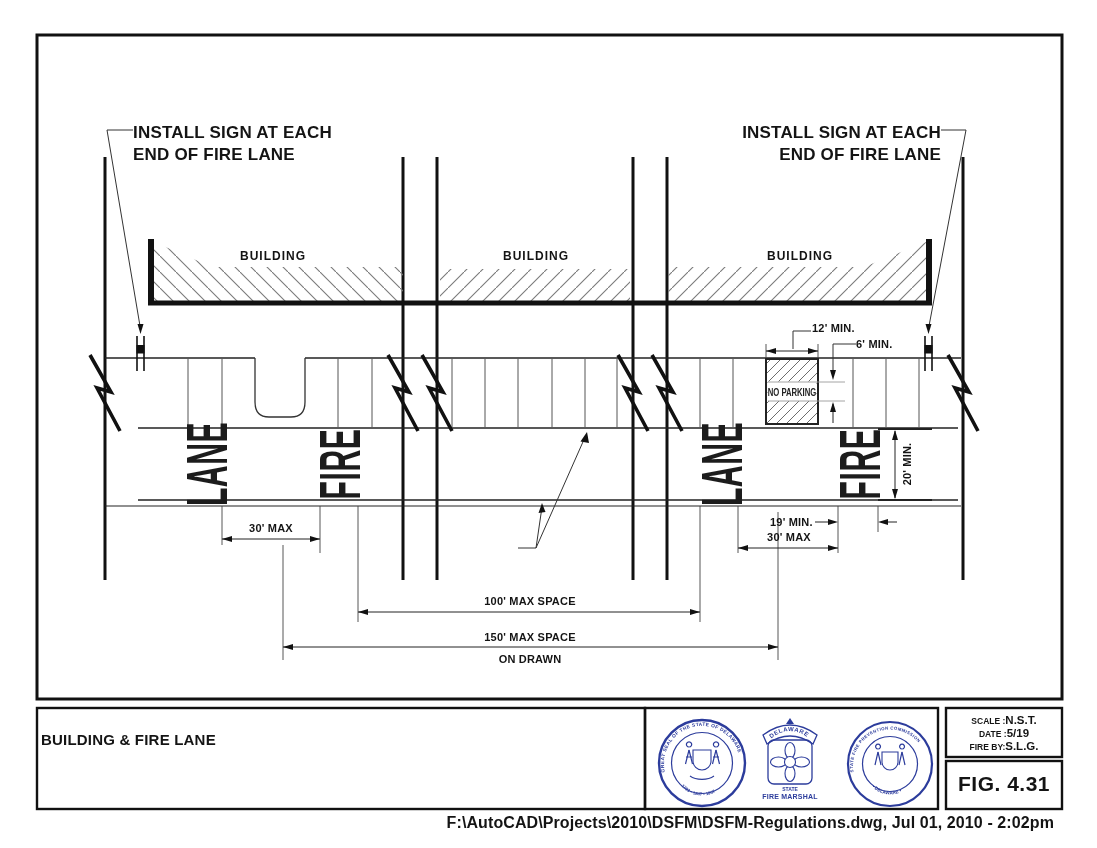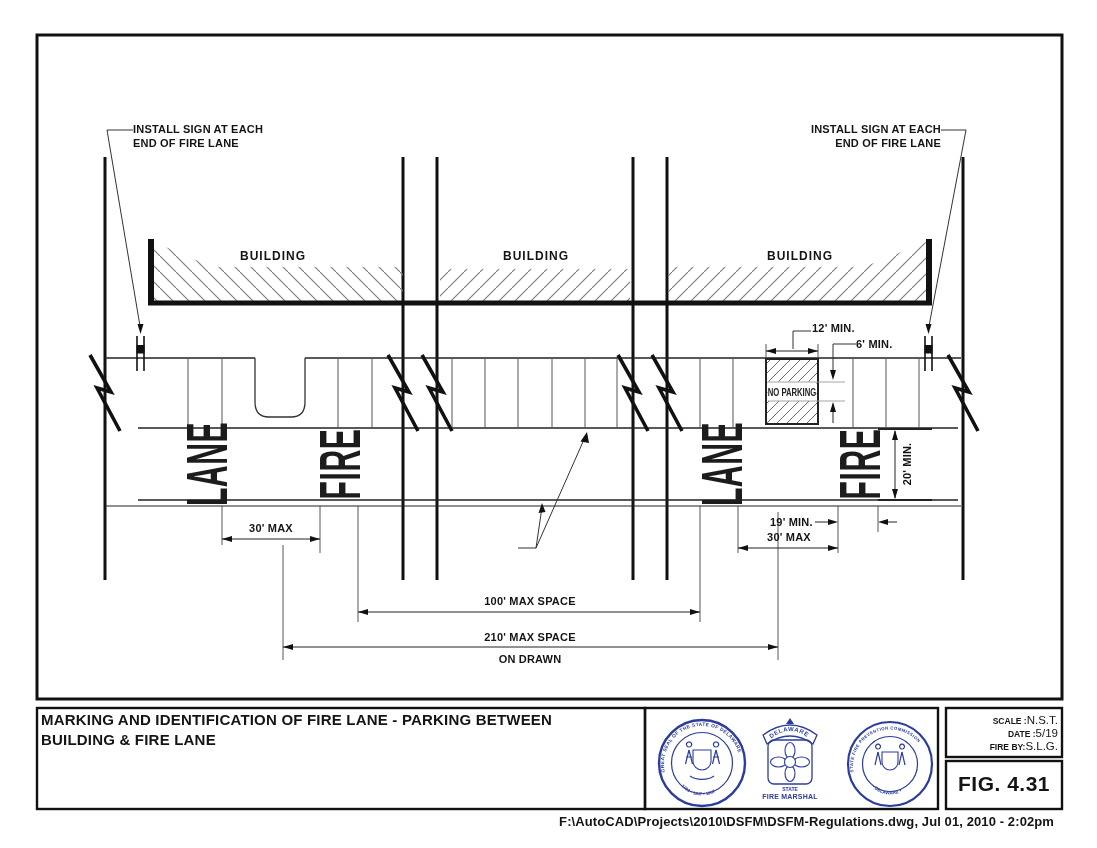--- a/index.html
+++ b/index.html
@@ -3,40 +3,40 @@
 <meta charset="utf-8">
 <style>
   html,body{margin:0;padding:0;background:#e8e8e8;}
   .sheet{
     position:relative;width:1097px;height:848px;background:#ffffff;
     font-family:"Liberation Sans","DejaVu Sans",sans-serif;color:#141414;overflow:hidden;
   }
   .abs{position:absolute;}
   .txt{position:absolute;font-weight:bold;color:#141414;white-space:pre-line;}
   .ctr{transform:translate(-50%,-50%);text-align:right;white-space:nowrap;}
-  .ann{font-size:11px;line-height:1.3;letter-spacing:.2px;}
+  .ann{font-size:17px;line-height:1.3;letter-spacing:.2px;}
   .dim{font-size:11px;letter-spacing:.2px;}
   .bldg{font-size:12px;letter-spacing:1px;}
   .roadword{
     font-size:58px;letter-spacing:1px;color:#1c1c1c;
     transform:translate(-50%,-50%) rotate(-90deg) scale(0.52,1);
     white-space:nowrap;position:absolute;font-weight:bold;
   }
   .np{
     font-size:11px;transform:translate(-50%,-50%) scaleX(0.7);
     white-space:nowrap;position:absolute;font-weight:bold;color:#222;
   }
   .rot20{transform:translate(-50%,-50%) rotate(-90deg);white-space:nowrap;}
   .titleblock-line1{left:41px;top:711px;font-size:15px;letter-spacing:.2px;}
   .titleblock-line2{left:41px;top:731px;width:466px;text-align:left;font-size:15px;letter-spacing:.2px;}
   .org-title{left:47px;top:779px;font-size:19.5px;letter-spacing:.6px;}
-  .footer{right:43px;top:814px;font-size:13px;letter-spacing:.1px;}
-  .cellrow{position:absolute;left:950px;width:108px;height:13px;display:flex;justify-content:flex-end;align-items:baseline;}
+  .footer{right:43px;top:814px;font-size:16px;letter-spacing:.1px;}
+  .cellrow{position:absolute;left:950px;width:108px;height:13px;display:flex;justify-content:center;align-items:baseline;}
   .cellrow .lbl{font-size:8.5px;font-weight:bold;}
-  .cellrow .val{font-size:11.5px;font-weight:normal;}
+  .cellrow .val{font-size:11.5px;font-weight:bold;}
   .fig{left:1004px;top:784px;font-size:21px;letter-spacing:.5px;}
 </style>
 </head>
 <body>
 
 <div class="sheet">
 
   <svg class="abs" style="left:0;top:0" width="1097" height="848" viewBox="0 0 1097 848">
     <defs>
       <pattern id="hatchL" patternUnits="userSpaceOnUse" width="16" height="16">
@@ -269,29 +269,28 @@
   <div class="roadword" style="left:206px;top:464px">LANE</div>
   <div class="roadword" style="left:339px;top:464px">FIRE</div>
   <div class="roadword" style="left:721px;top:464px">LANE</div>
   <div class="roadword" style="left:859px;top:464px">FIRE</div>
 
   <div class="np" style="left:792px;top:392px">NO PARKING</div>
 
 
   <div class="txt dim ctr" style="left:271px;top:528px">30' MAX</div>
   <div class="txt dim ctr" style="left:530px;top:601px">100' MAX SPACE</div>
-  <div class="txt dim ctr" style="left:530px;top:637px">210' MAX SPACE</div>
+  <div class="txt dim ctr" style="left:530px;top:637px">150' MAX SPACE</div>
   <div class="txt dim ctr" style="left:530px;top:659px">ON DRAWN</div>
   <div class="txt dim ctr" style="left:789px;top:537px">30' MAX</div>
   <div class="txt dim" style="left:812px;top:322px">12' MIN.</div>
   <div class="txt dim" style="left:856px;top:338px">6' MIN.</div>
   <div class="txt dim" style="left:770px;top:516px">19' MIN.</div>
   <div class="txt dim rot20" style="left:907px;top:464px;transform-origin:center;transform:translate(-50%,-50%) rotate(-90deg)">20' MIN.</div>
 
-  <div class="txt titleblock-line1">MARKING AND IDENTIFICATION OF FIRE LANE - PARKING BETWEEN</div>
   <div class="txt titleblock-line2">BUILDING &amp; FIRE LANE</div>
 
   <div class="cellrow" style="top:714px">
     <span class="lbl">SCALE :</span>
     <span class="val">N.S.T.</span>
   </div>
   <div class="cellrow" style="top:727px">
     <span class="lbl">DATE :</span>
     <span class="val">5/19</span>
   </div>

